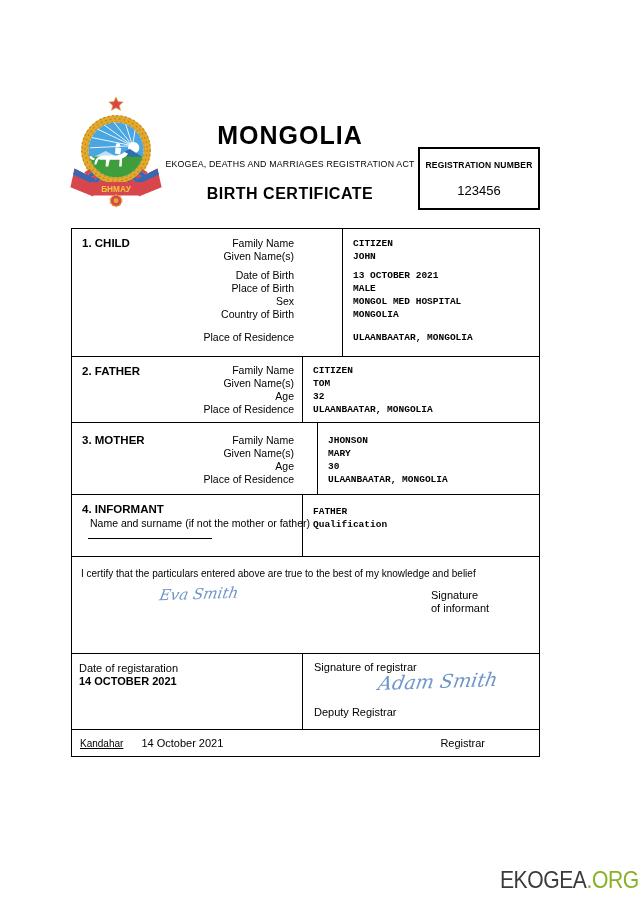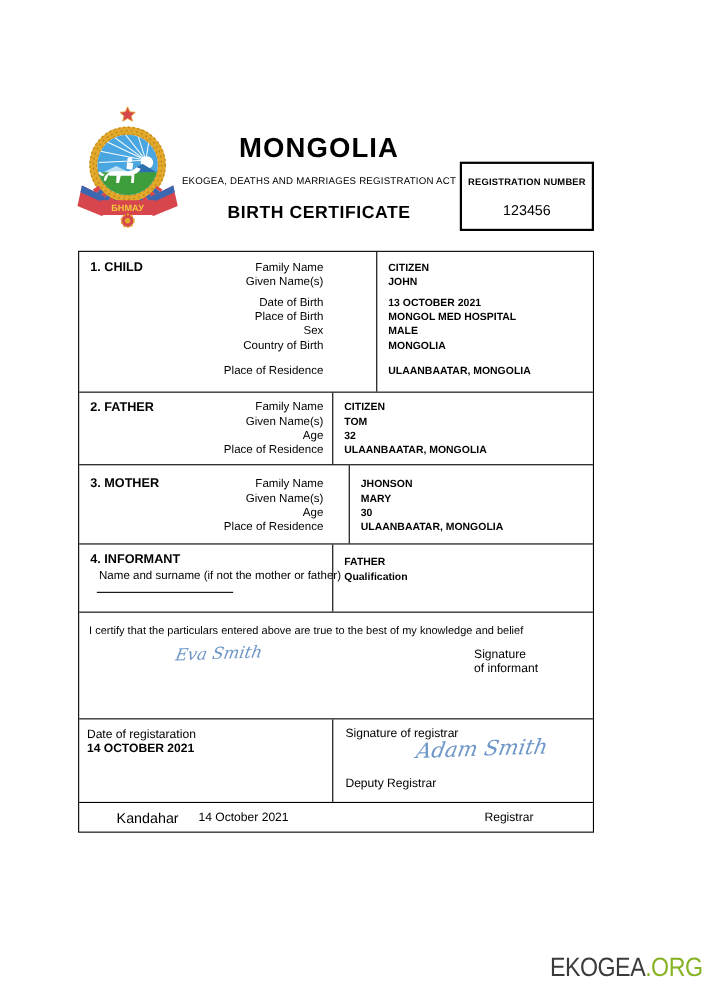--- a/index.html
+++ b/index.html
@@ -44,21 +44,21 @@
   .r-registrar { height:76px; }
   .r-footer    { height:26px; align-items:center; }
 
   .cell-l { width:230px; position:relative; box-sizing:border-box; }
   .cell-r { flex:1; border-left:1px solid #000; position:relative; box-sizing:border-box; }
 
   .sec-h { position:absolute; top:8px; left:10px; font-weight:bold; font-size:11.5px; white-space:nowrap; }
   .labels { padding-top:8px; padding-right:8px; text-align:right; font-size:10.5px; }
   .values {
     padding-top:8px; padding-left:10px;
-    font-family:Liberation Sans, sans-serif;
+    font-family:Liberation Mono, monospace;
     font-weight:bold; font-size:9.5px;
   }
   .pt11 { padding-top:11px; }
   .pt7  { padding-top:7px; }
   .ln { line-height:13px; height:13px; white-space:nowrap; }
   .gap-a { height:6px; }
   .gap-b { height:10px; }
 
   
   .inf-note { position:absolute; top:22px; left:18px; font-size:10.5px; white-space:nowrap; }
@@ -71,21 +71,21 @@
   .cert-caption { position:absolute; left:359px; top:32px; font-size:11px; line-height:13px; }
 
   
   .reg-date-label { position:absolute; top:8px; left:7px; font-size:11px; }
   .reg-date-value { position:absolute; top:21px; left:7px; font-size:11px; font-weight:bold; }
   .reg-sign-label { position:absolute; top:7px; left:11px; font-size:11px; }
   .sig-registrar { position:absolute; left:76px; top:16px; font-size:19px; transform:skewX(-12deg) rotate(-2deg); }
   .reg-deputy { position:absolute; top:52px; left:11px; font-size:11px; }
 
   
-  .foot-place { margin-left:34px; font-size:13px; }
+  .foot-place { margin-left:8px; font-size:10px;text-decoration:underline; }
   .foot-date { margin-left:18px; font-size:11px; }
   .foot-role { margin-left:auto; margin-right:54px; font-size:11px; }
 
   
   .logo {
     position:absolute; right:5px; top:866px; font-size:24px;
     letter-spacing:-0.5px; transform:scaleX(.88); transform-origin:right center;
     white-space:nowrap;
   }
 </style>
@@ -176,22 +176,22 @@
           <div class="gap-b"></div>
           <div class="ln">Place of Residence</div>
         </div>
       </div>
       <div class="cell-r">
         <div class="values">
           <div class="ln">CITIZEN</div>
           <div class="ln">JOHN</div>
           <div class="gap-a"></div>
           <div class="ln">13 OCTOBER 2021</div>
+          <div class="ln">MALE</div>
           <div class="ln">MONGOL MED HOSPITAL</div>
-          <div class="ln">MALE</div>
           <div class="ln">MONGOLIA</div>
           <div class="gap-b"></div>
           <div class="ln">ULAANBAATAR, MONGOLIA</div>
         </div>
       </div>
     </div>
 
     <div class="trow r-father">
       <div class="cell-l">
         <div class="sec-h">2. FATHER</div>

